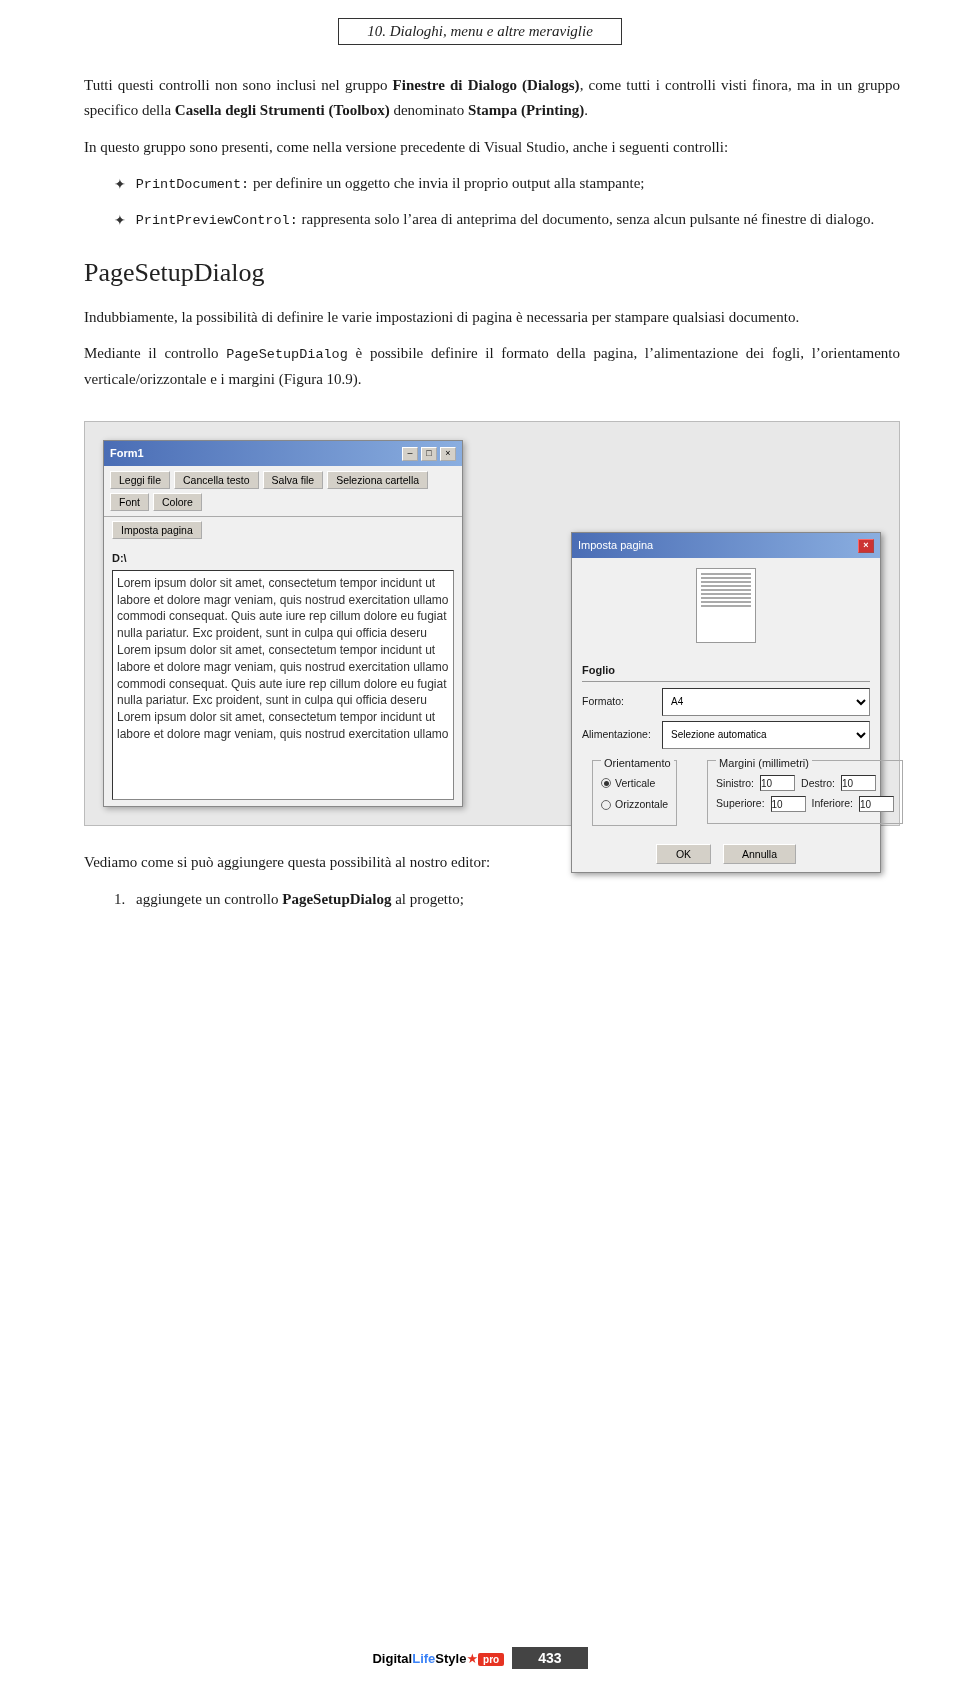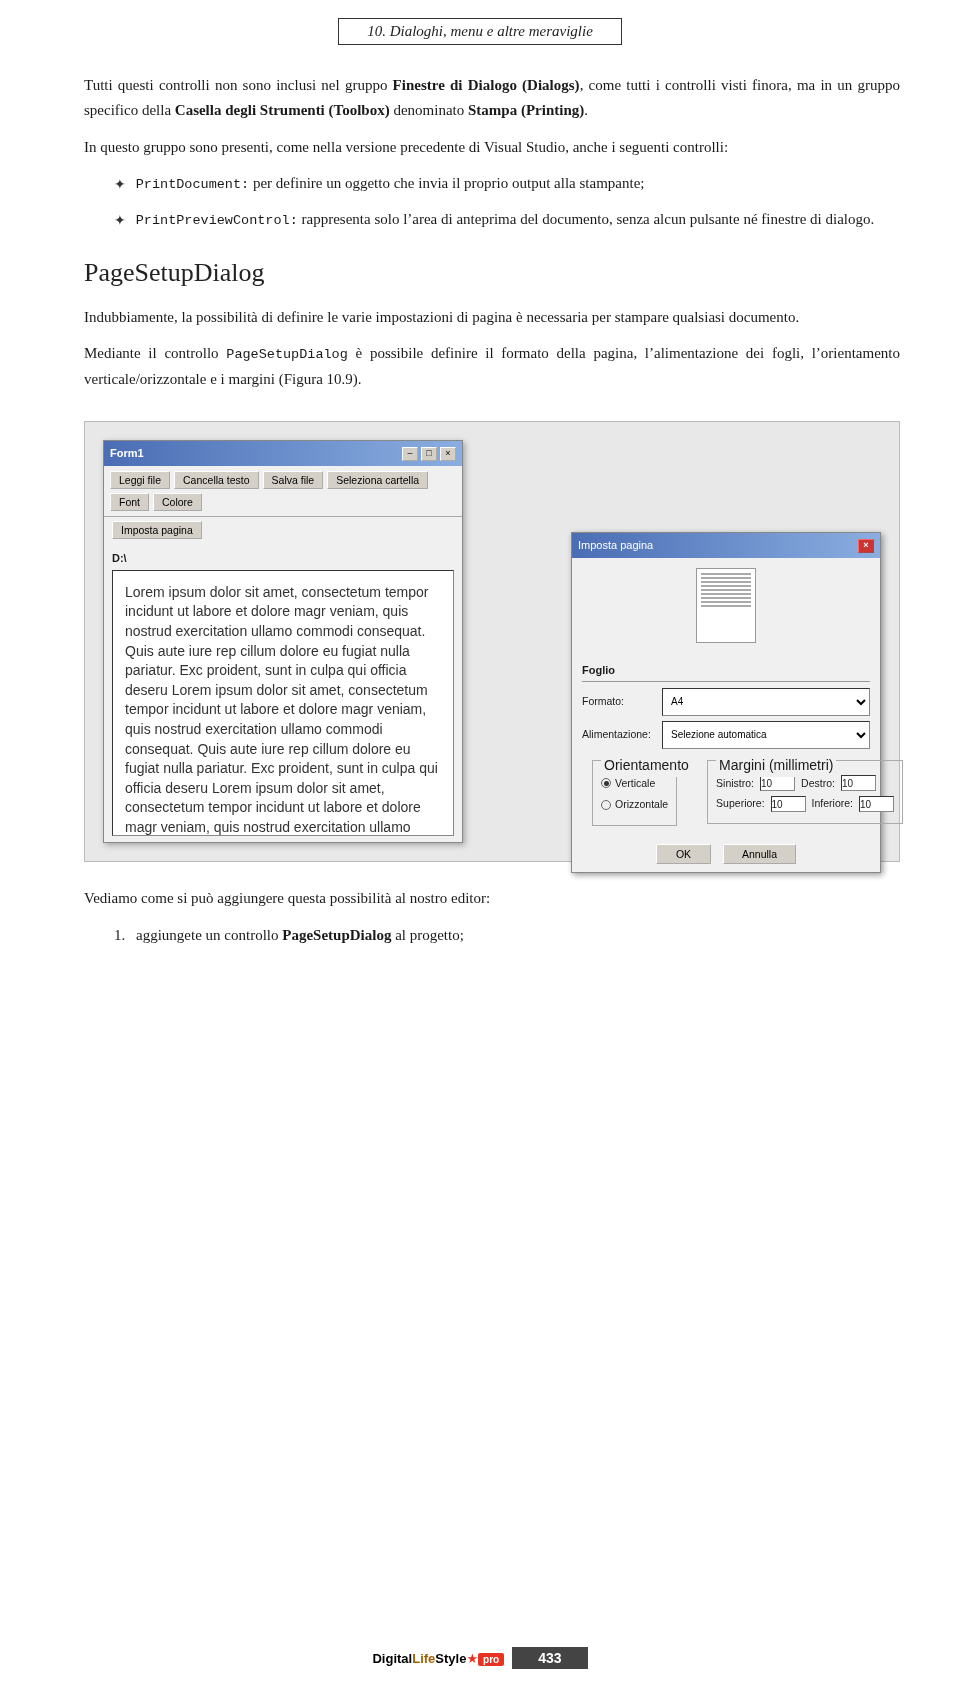--- a/index.html
+++ b/index.html
@@ -160,28 +160,28 @@
     .win-content-area {
       padding: 6px 8px;
       font-size: 10.5px;
     }
     .win-path-label {
       font-size: 11px;
       margin-bottom: 3px;
       font-weight: bold;
     }
     .win-text-content {
-      font-size: 14px;
+      font-size: 12px;
       line-height: 1.4;
       color: #333;
       overflow: hidden;
-      height: 266px;
+      height: 230px;
       background: #fff;
       border: 1px inset #888;
-      padding: 12px;
+      padding: 4px;
     }
     
     .win-dialog {
       background: #f0f0f0;
       border: 1.5px solid #888;
       width: 310px;
       font-family: Arial, sans-serif;
       font-size: 11px;
       box-shadow: 2px 2px 6px rgba(0,0,0,0.4);
       position: absolute;
@@ -244,21 +244,21 @@
       margin: 6px 10px;
       position: relative;
       font-size: 10.5px;
     }
     .dialog-group-title {
       position: absolute;
       top: -7px;
       left: 8px;
       background: #f0f0f0;
       padding: 0 3px;
-      font-size: 14px;
+      font-size: 11px;
     }
     .dialog-two-col {
       display: flex;
       gap: 10px;
     }
     .dialog-col { flex: 1; }
     .radio-row {
       display: flex;
       align-items: center;
       margin-bottom: 4px;
@@ -356,21 +356,21 @@
       align-items: center;
       padding: 16px 0 12px 0;
       gap: 0;
     }
     .footer-brand {
       font-family: Arial, sans-serif;
       font-size: 13px;
       color: #444;
     }
     .footer-brand .digital { color: #000; font-weight: bold; }
-    .footer-brand .life { color: #a16207; font-weight: bold; }
+    .footer-brand .life { color: #3b82f6; font-weight: bold; }
     .footer-brand .style { color: #000; font-weight: bold; }
     .footer-brand .star { color: #e63322; }
     .footer-brand .pro { color: #fff; background: #e63322; padding: 1px 5px; font-weight: bold; border-radius: 2px; font-size: 10px; }
     .footer-page-num {
       background: #444;
       color: #fff;
       font-size: 14px;
       font-weight: bold;
       padding: 3px 26px;
       margin-left: 8px;

